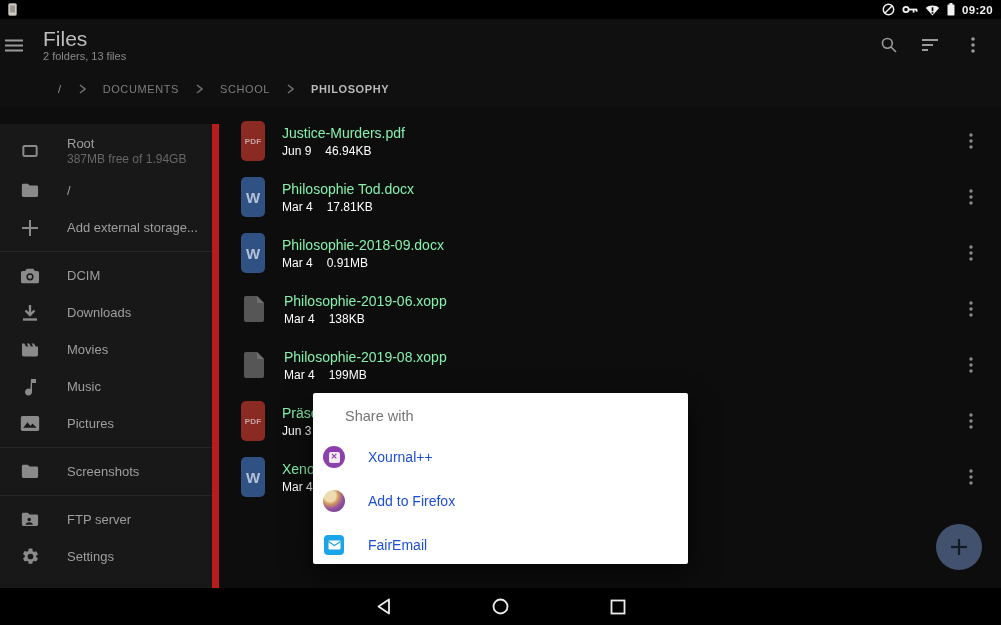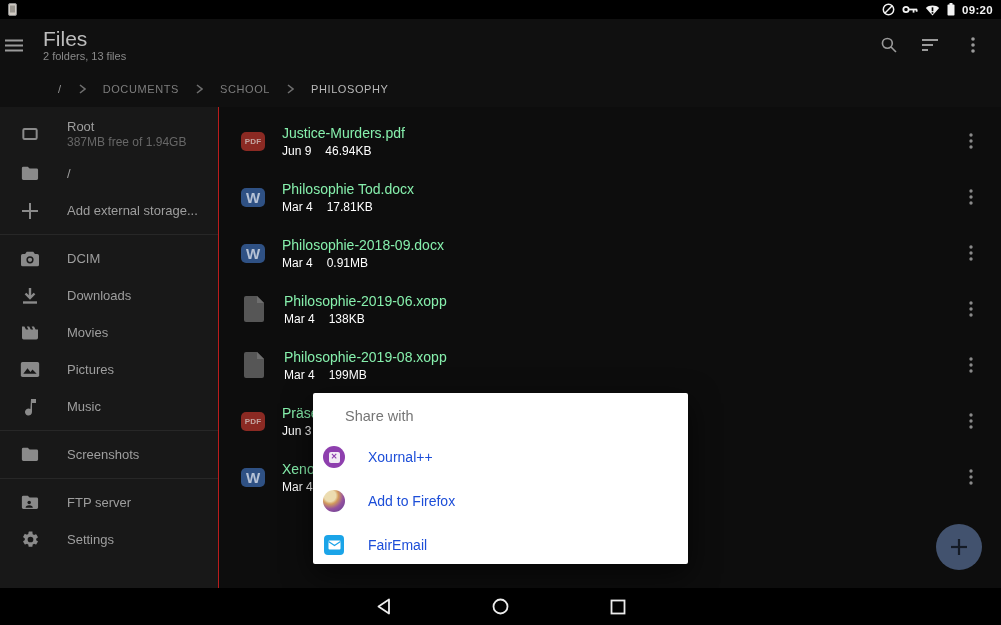--- a/index.html
+++ b/index.html
@@ -29,40 +29,40 @@
   .appbar-actions { margin-left:auto; display:flex; align-items:center; gap:14px; padding-right:14px; }
   .iconbtn { width:28px; height:28px; display:flex; align-items:center; justify-content:center; cursor:pointer; }
   
   .breadcrumb {
     position:absolute; top:71px; left:0; right:0; height:36px; background:#101010;
     display:flex; align-items:center; padding-left:58px; gap:17px;
     font-size:11px; letter-spacing:.6px;
   }
   .crumb { color:#7d7d7d; cursor:pointer; }
   .crumb.first { color:#949494; }
-  .crumb.current { color:#b9b9b9; font-weight:normal; }
+  .crumb.current { color:#b9b9b9; font-weight:bold; }
   .crumb-sep { display:flex; align-items:center; }
   
   .sidebar {
-    position:absolute; top:107px; left:0; width:219px; height:481px;
-    background:#181818; overflow:hidden; border-right:1px solid #b91c1c;
+    position:absolute; top:124px; left:0; width:219px; height:481px;
+    background:#181818; overflow:hidden; border-right:7px solid #b91c1c;
   }
   .side-section { padding:5px 0; }
   .side-divider { height:1px; background:#272727; }
   .side-item { display:flex; align-items:center; min-height:37px; padding:0 10px; cursor:pointer; }
   .side-item.two { min-height:43px; }
   .side-icon { width:24px; height:24px; margin-left:8px; display:flex; align-items:center; justify-content:center; flex:none; }
   .side-text { margin-left:25px; }
   .side-label { color:#9e9e9e; font-size:13px; line-height:15px; }
   .side-sub { color:#676767; font-size:12px; margin-top:1px; }
   
   .filelist { position:absolute; top:107px; left:220px; right:0; height:481px; padding-top:6px; }
   .file-row { display:flex; align-items:center; height:56px; padding-left:21px; position:relative; cursor:pointer; }
   .file-badge {
-    width:24px; height:19px; border-radius:5px; flex:none;
+    width:24px; height:40px; border-radius:5px; flex:none;
     display:flex; align-items:center; justify-content:center;
     font-weight:bold;
   }
   .badge-pdf { background:#8b2a23; color:#c4a7a3; font-size:8px; letter-spacing:.2px; }
   .badge-word { background:#2f5184; color:#b6c2d5; font-size:15px; }
   .file-generic { width:26px; height:30px; flex:none; display:flex; align-items:center; justify-content:center; }
   .file-text { margin-left:17px; min-width:0; }
   .file-name { color:#86efac; font-size:14px; line-height:17px; white-space:nowrap; }
   .file-meta { color:#ffffff; font-size:12px; margin-top:2px; }
   .file-meta .sz { margin-left:14px; }
@@ -274,37 +274,37 @@
           <svg width="20" height="16" viewBox="0 0 24 20">
               <path d="M2 2 L5 2 L7 5.5 L10 5.5 L8 2 L11 2 L13 5.5 L16 5.5 L14 2 L17 2 L19 5.5 L22 5.5 L22 16 a2 2 0 0 1 -2 2 H4 a2 2 0 0 1 -2-2 Z" fill="#8a8a8a"></path>
             </svg>
         </span>
         <span class="side-text">
             <div class="side-label">Movies</div>
           </span>
       </div>
       <div class="side-item">
         <span class="side-icon">
+          <svg width="14" height="18" viewBox="0 0 14 18">
+              <path d="M8 1 h5 v4 h-4 v9 a3.5 3.5 0 1 1 -1.6 -2.9 Z" fill="#8a8a8a"></path>
+            </svg>
+        </span>
+        <span class="side-text">
+            <div class="side-label">Music</div>
+          </span>
+      </div>
+      <div class="side-item">
+        <span class="side-icon">
           <svg width="20" height="17" viewBox="0 0 24 20">
               <rect x="1" y="1" width="22" height="18" rx="2" fill="#8a8a8a"></rect>
               <path d="M4 15 L9 8.5 L12.5 13 L15 10 L20 15 Z" fill="#181818"></path>
             </svg>
         </span>
         <span class="side-text">
             <div class="side-label">Pictures</div>
-          </span>
-      </div>
-      <div class="side-item">
-        <span class="side-icon">
-          <svg width="14" height="18" viewBox="0 0 14 18">
-              <path d="M8 1 h5 v4 h-4 v9 a3.5 3.5 0 1 1 -1.6 -2.9 Z" fill="#8a8a8a"></path>
-            </svg>
-        </span>
-        <span class="side-text">
-            <div class="side-label">Music</div>
           </span>
       </div>
     </div>
     <div class="side-divider"></div>
     <div class="side-section">
       <div class="side-item">
         <span class="side-icon">
           <svg width="20" height="16" viewBox="0 0 24 20">
               <path d="M2 3 a2 2 0 0 1 2-2 h6 l2.5 2.5 H22 a2 2 0 0 1 2 2 V17 a2 2 0 0 1-2 2 H4 a2 2 0 0 1-2-2 Z" fill="#8a8a8a" transform="scale(0.92)"></path>
             </svg>

